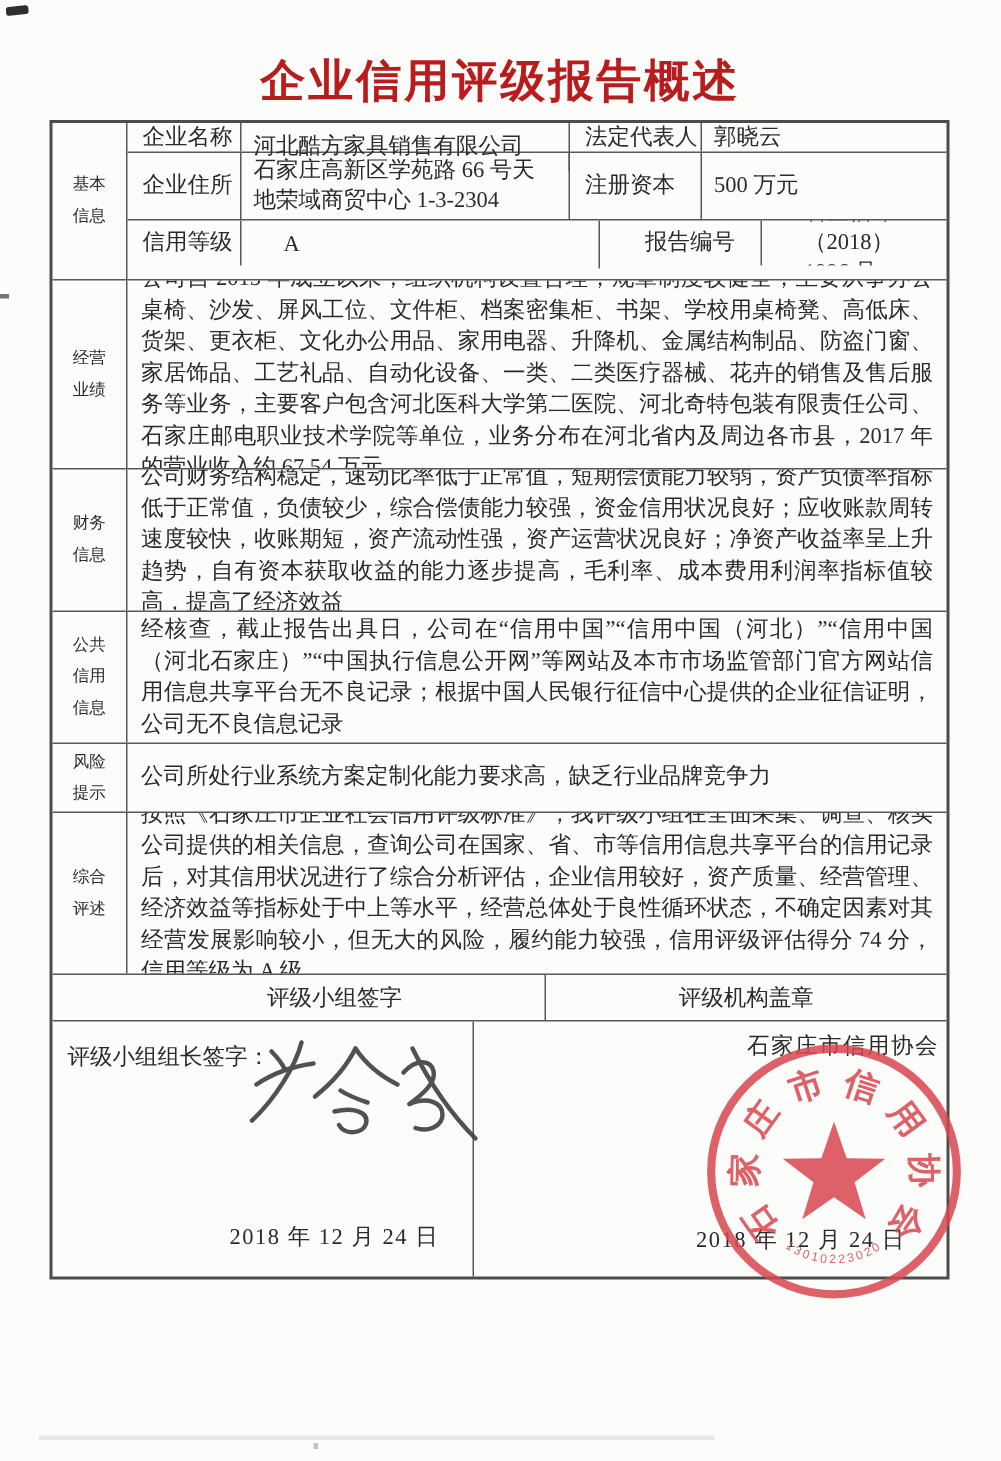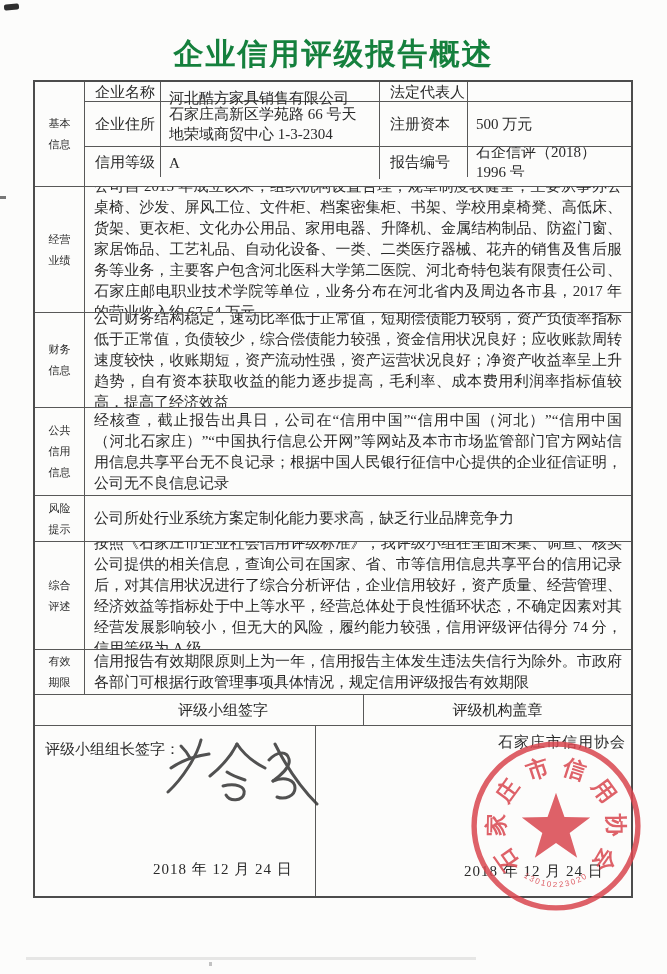--- a/index.html
+++ b/index.html
@@ -5,40 +5,40 @@
   html,body{margin:0;padding:0;}
   body{
     width:667px;height:974px;position:relative;overflow:hidden;
     background:#fcfcfb;
     font-family:"Liberation Serif","DejaVu Serif",serif;
     color:#2a2a2a;
   }
   .title{
     position:absolute;left:0;top:34px;width:667px;
     text-align:center;font-size:30px;font-weight:bold;letter-spacing:2px;
-    color:#15803d;
+    color:#b91c1c;
     font-family:"Liberation Serif","DejaVu Serif",serif;
   }
   .table{
     position:absolute;left:33px;top:80px;width:600px;
     border:2px solid #4c4c4c;box-sizing:border-box;background:transparent;
   }
   .row{display:flex;box-sizing:border-box;border-bottom:1px solid #585858;}
   .row.last{border-bottom:none;}
   .sec-label{
     flex:0 0 50px;box-sizing:border-box;border-right:1px solid #585858;
     display:flex;align-items:center;justify-content:center;text-align:center;
     white-space:pre-line;font-size:11px;line-height:21px;
   }
   .content{flex:1;display:flex;align-items:center;padding:0 9px;overflow:hidden;min-width:0;}
   .para{width:100%;text-align:justify;font-size:15px;line-height:21px;}
   
   .basic-rows{flex:1;display:flex;flex-direction:column;min-width:0;}
   .brow{display:flex;box-sizing:border-box;border-bottom:1px solid #585858;min-width:0;}
-  .brow.last{border-bottom:none;}
+  .brow.last{border-bottom:none;gap:20px;}
   .bcell{box-sizing:border-box;display:flex;align-items:center;overflow:hidden;font-size:15px;line-height:20px;}
   .b-label{flex:0 0 76px;border-right:1px solid #585858;padding-left:10px;}
   .b-val{flex:0 0 219px;border-right:1px solid #585858;padding:16px 8px;}
   .b-label2{flex:0 0 88px;border-right:1px solid #585858;padding-left:10px;}
   .b-val2{flex:1;padding:1px 8px;}
   
   .sig-head-left{flex:0 0 281px;box-sizing:border-box;border-right:1px solid #585858;
     display:flex;align-items:center;justify-content:center;font-size:15px;margin-left:48px;}
   .sig-head-right{flex:1;display:flex;align-items:center;justify-content:center;font-size:15px;}
   .sig-body-left{flex:0 0 281px;box-sizing:border-box;border-right:1px solid #585858;position:relative;}
@@ -65,20 +65,21 @@
 <div class="table">
 
   <div class="row" style="height:105px">
     <div class="sec-label">基本
 信息</div>
     <div class="basic-rows">
       <div class="brow" style="height:20px">
         <div class="bcell b-label">企业名称</div>
         <div class="bcell b-val">河北酷方家具销售有限公司</div>
         <div class="bcell b-label2">法定代表人</div>
+        <div class="bcell b-val2">郭晓云</div>
       </div>
       <div class="brow" style="height:45px">
         <div class="bcell b-label">企业住所</div>
         <div class="bcell b-val">石家庄高新区学苑路 66 号天地荣域商贸中心 1-3-2304</div>
         <div class="bcell b-label2">注册资本</div>
         <div class="bcell b-val2">500 万元</div>
       </div>
       <div class="brow last" style="height:30px">
         <div class="bcell b-label">信用等级</div>
         <div class="bcell b-val">A</div>
@@ -122,27 +123,20 @@
   </div>
 
   <div class="row" style="height:108px">
     <div class="sec-label">综合
 评述</div>
     <div class="content">
         <div class="para">按照《石家庄市企业社会信用评级标准》，我评级小组在全面采集、调查、核实公司提供的相关信息，查询公司在国家、省、市等信用信息共享平台的信用记录后，对其信用状况进行了综合分析评估，企业信用较好，资产质量、经营管理、经济效益等指标处于中上等水平，经营总体处于良性循环状态，不确定因素对其经营发展影响较小，但无大的风险，履约能力较强，信用评级评估得分 74 分，信用等级为 A 级</div>
       </div>
   </div>
 
-  <div class="row" style="height:45px">
-    <div class="sec-label">有效
-期限</div>
-    <div class="content">
-        <div class="para">信用报告有效期限原则上为一年，信用报告主体发生违法失信行为除外。市政府各部门可根据行政管理事项具体情况，规定信用评级报告有效期限</div>
-      </div>
-  </div>
 
 
   <div class="row" style="height:31px">
     <div class="sig-head-left">评级小组签字</div>
     <div class="sig-head-right">评级机构盖章</div>
   </div>
 
   <div class="row last" style="height:170px">
     <div class="sig-body-left">
       <div class="leader-label">评级小组组长签字：</div>

